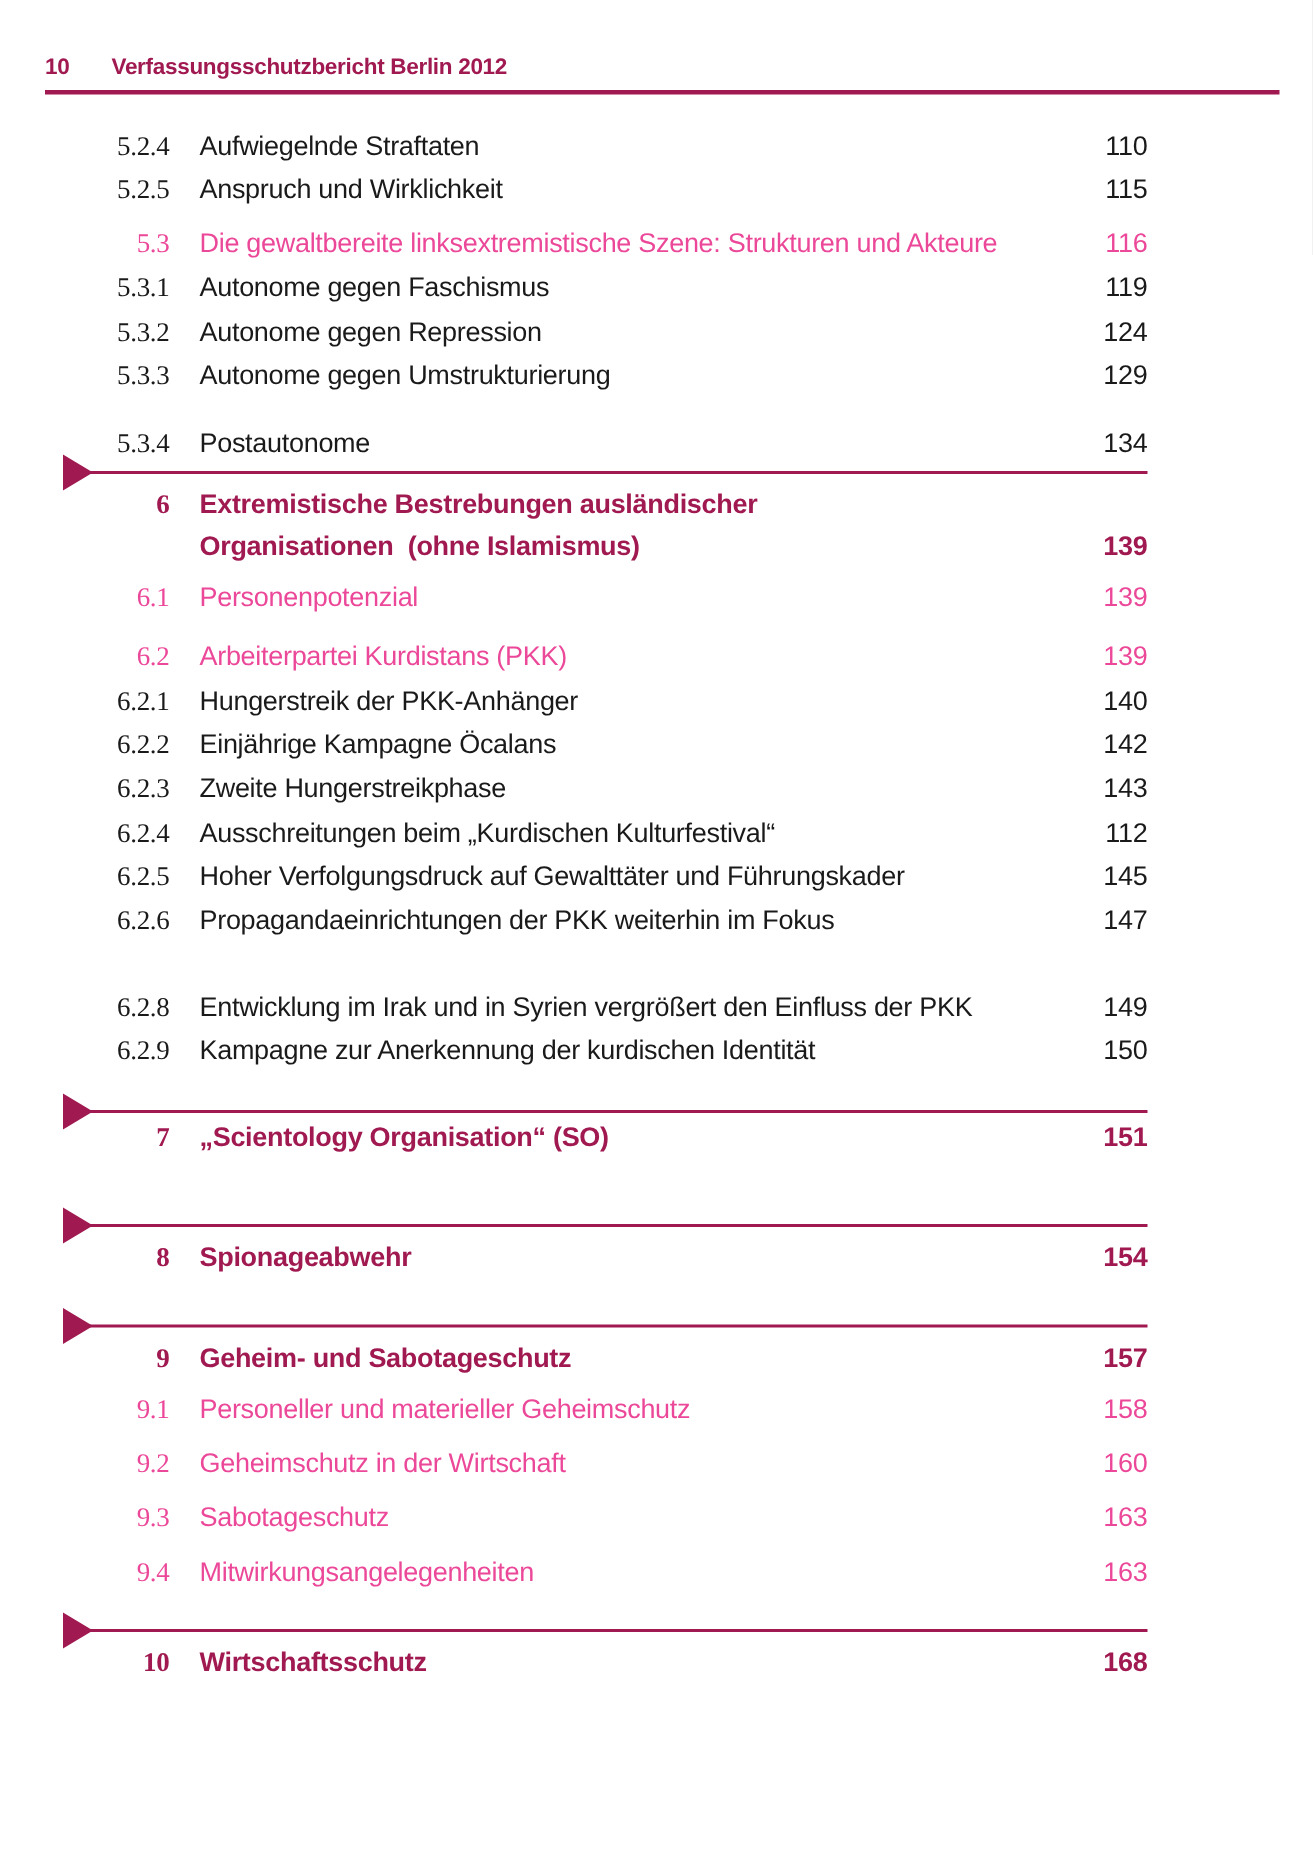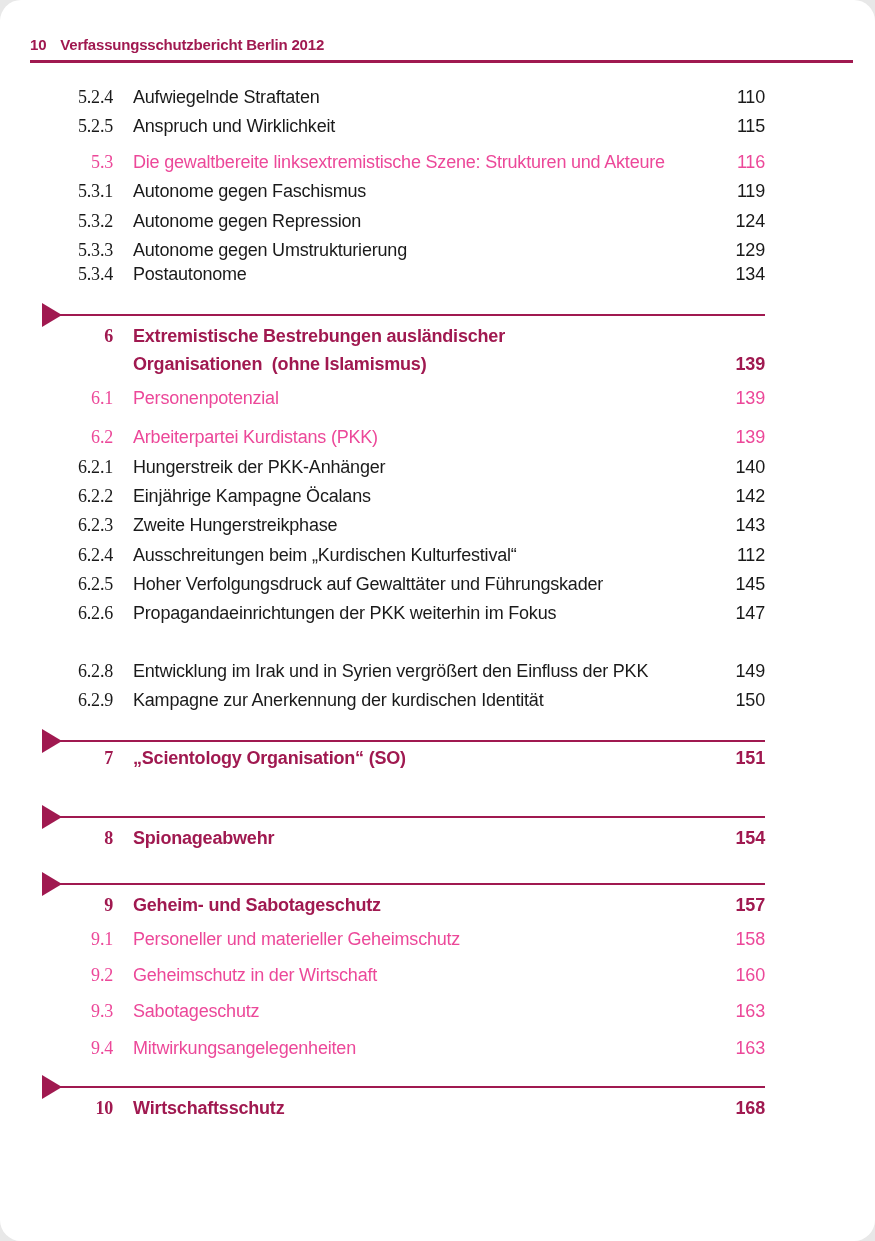--- a/index.html
+++ b/index.html
@@ -5,32 +5,31 @@
   html,body { margin:0; padding:0; background:#e8e8e8; }
   .page {
     position:relative;
     width:875px; height:1241px;
     margin:0 auto;
     background:#ffffff;
     font-family:"Liberation Sans", sans-serif;
     color:#1a1a1a;
     letter-spacing:-0.2px;
     overflow:hidden;
-    border-radius:21px;
   }
   
   .header {
     position:absolute; left:30px; top:36px; width:823px;
     display:flex; align-items:baseline;
     border-bottom:3px solid #A01950;
     padding-bottom:6px;
     color:#A01950; font-weight:bold; font-size:15px; line-height:18px;
   }
   .header .hnum { flex:none; }
-  .header .htitle { margin-left:14px; flex:1; }
+  .header .htitle { margin-left:28px; flex:1; }
 
   
   .row {
     position:absolute; left:40px; width:725px;
     display:flex; align-items:baseline;
     font-size:18px; line-height:24px;
   }
   .num   { flex:none; width:73px; text-align:right;font-family:Liberation Serif, serif; }
   .title { flex:1; margin-left:20px; white-space:pre-wrap; }
   .pg    { flex:none; min-width:42px; margin-left:12px; text-align:right; }
@@ -89,21 +88,21 @@
   <div class="row entry" style="top:209px">
     <span class="num">5.3.2</span>
     <span class="title">Autonome gegen Repression</span>
     <span class="pg">124</span>
   </div>
   <div class="row entry" style="top:238px">
     <span class="num">5.3.3</span>
     <span class="title">Autonome gegen Umstrukturierung</span>
     <span class="pg">129</span>
   </div>
-  <div class="row entry" style="top:262px">
+  <div class="row entry" style="top:283px">
     <span class="num">5.3.4</span>
     <span class="title">Postautonome</span>
     <span class="pg">134</span>
   </div>
 
   <div class="sep" style="top:303px">
     <span class="tri"></span>
     <span class="sepline"></span>
   </div>
 

